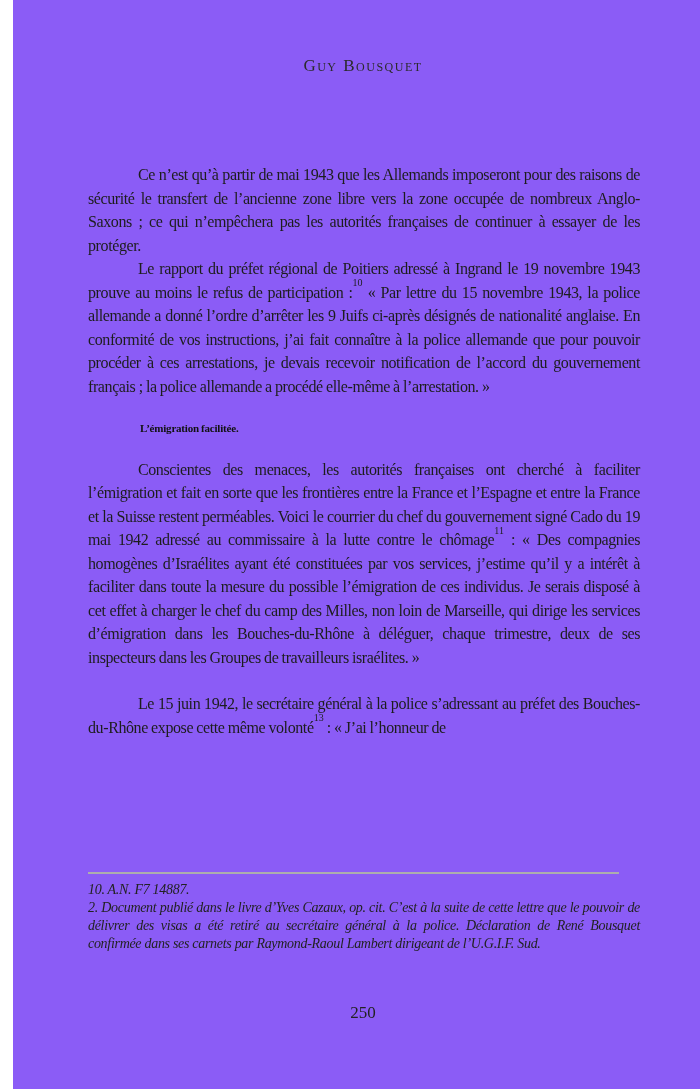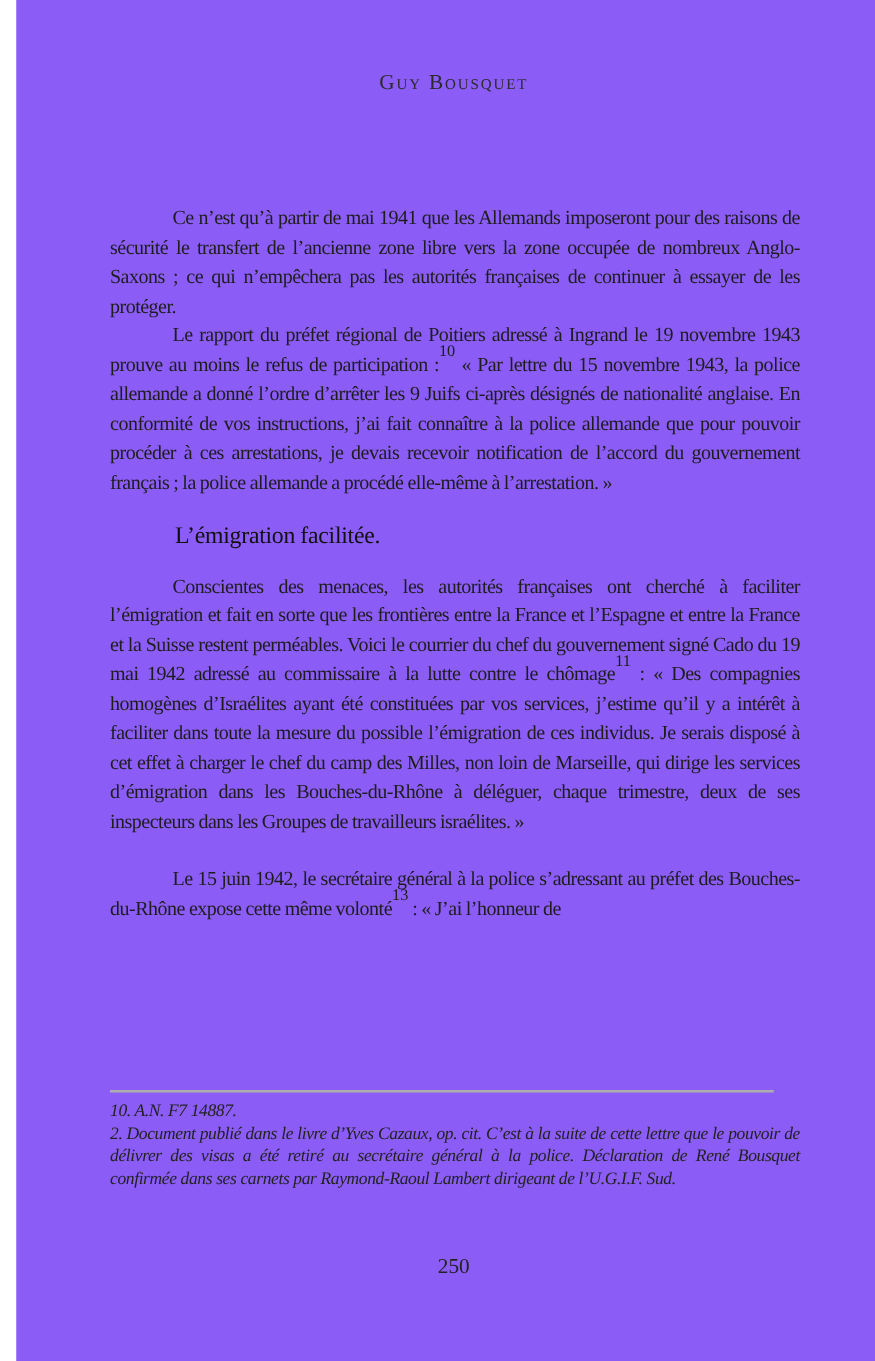--- a/index.html
+++ b/index.html
@@ -39,28 +39,28 @@
     letter-spacing: -0.4px;
     word-spacing: -0.4px;
     color: #1d1d1d;
   }
   .p { margin: 0; }
   .indent { text-indent: 50px; }
   .gap-before { margin-top: 35px; }
   .gap-before-sm { margin-top: 23px; }
   .heading {
     margin: 19px 0 17px 52px;
-    font-size: 19px;
+    font-size: 11px;
     line-height: 23.5px;
-    font-weight: normal;
+    font-weight: bold;
     letter-spacing: -0.2px;
     color: #111;
   }
   sup.fnref {
-    font-size: 13px;
+    font-size: 10px;
     line-height: 0;
     position: relative;
     top: -5px;
     letter-spacing: 0;
   }
   .footnote-area {
     position: absolute;
     top: 872px;
     left: 75px;
     width: 552px;
@@ -93,21 +93,21 @@
 </head>
 <body>
 
 <div class="page">
 
   <div class="running-header">Guy Bousquet</div>
 
   <div class="body-text">
 
 
-    <p class="p indent gap-before">Ce n’est qu’à partir de mai 1941 que les Allemands imposeront pour des raisons de sécurité le transfert de l’ancienne zone libre vers la zone occupée de nombreux Anglo-Saxons ; ce qui n’empêchera pas les autorités françaises de continuer à essayer de les protéger.</p>
+    <p class="p indent gap-before">Ce n’est qu’à partir de mai 1943 que les Allemands imposeront pour des raisons de sécurité le transfert de l’ancienne zone libre vers la zone occupée de nombreux Anglo-Saxons ; ce qui n’empêchera pas les autorités françaises de continuer à essayer de les protéger.</p>
 
     <p class="p indent"><span>Le rapport du préfet régional de Poitiers adressé à Ingrand le 19 novembre 1943 prouve au moins le refus de participation :</span><sup class="fnref">10</sup><span> « Par lettre du 15 novembre 1943, la police allemande a donné l’ordre d’arrêter les 9 Juifs ci-après désignés de nationalité anglaise. En conformité de vos instructions, j’ai fait connaître à la police allemande que pour pouvoir procéder à ces arrestations, je devais recevoir notification de l’accord du gouvernement français ; la police allemande a procédé elle-même à l’arrestation. »</span></p>
 
     <h2 class="heading">L’émigration facilitée.</h2>
 
     <p class="p indent"><span>Conscientes des menaces, les autorités françaises ont cherché à faciliter l’émigration et fait en sorte que les frontières entre la France et l’Espagne et entre la France et la Suisse restent perméables. Voici le courrier du chef du gouvernement signé Cado du 19 mai 1942 adressé au commissaire à la lutte contre le chômage</span><sup class="fnref">11</sup><span> : « Des compagnies homogènes d’Israélites ayant été constituées par vos services, j’estime qu’il y a intérêt à faciliter dans toute la mesure du possible l’émigration de ces individus. Je serais disposé à cet effet à charger le chef du camp des Milles, non loin de Marseille, qui dirige les services d’émigration dans les Bouches-du-Rhône à déléguer, chaque trimestre, deux de ses inspecteurs dans les Groupes de travailleurs israélites. »</span></p>
 
     <p class="p indent gap-before-sm"><span>Le 15 juin 1942, le secrétaire général à la police s’adressant au préfet des Bouches-du-Rhône expose cette même volonté</span><sup class="fnref">13</sup><span> : « J’ai l’honneur de</span></p>
 
   </div>

